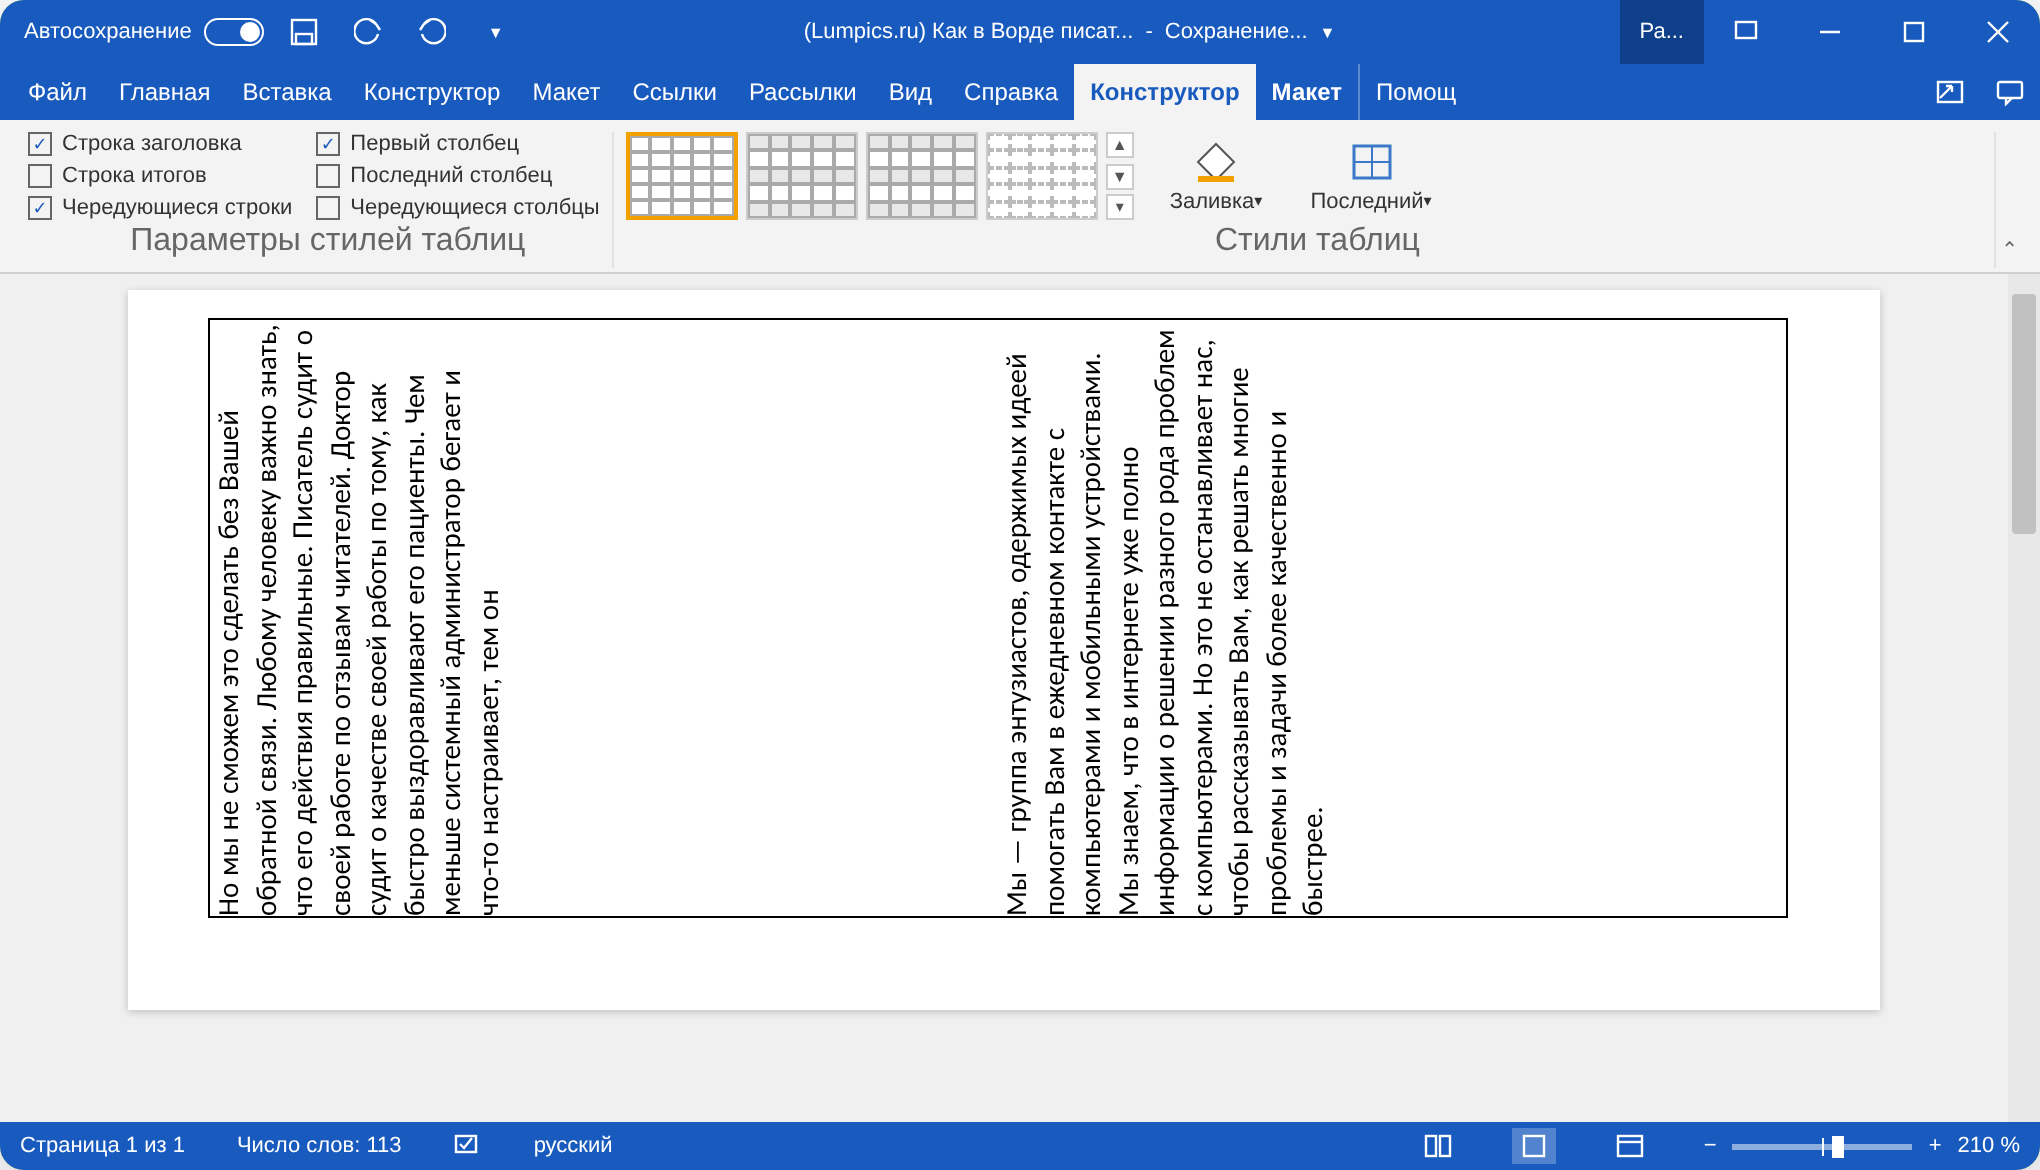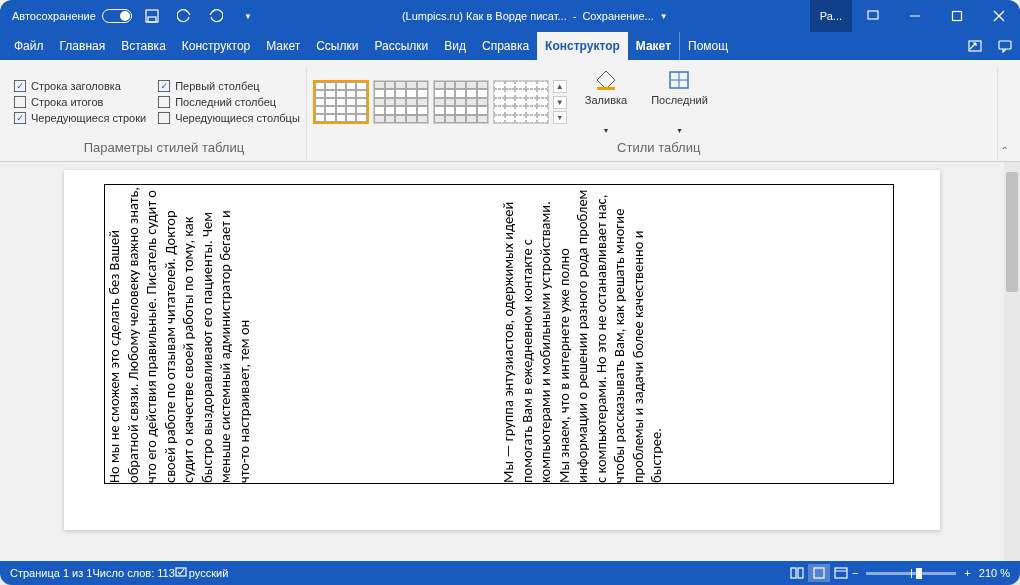--- a/index.html
+++ b/index.html
@@ -25,59 +25,59 @@
 .tab.active { background: #F3F3F3; color: #185ABD; font-weight: 600; }
 .tab.context { font-weight: 600; }
 .tabs .spacer { flex: 1; }
 .tabs .righticon { width: 30px; height: 28px; display: flex; align-items: center; justify-content: center; cursor: pointer; }
 
 
 .ribbon { background: #F3F3F3; border-bottom: 1px solid #D0D0D0; display: flex; padding: 6px 8px 2px 8px; font-size: 11px; color: #333; }
 .rgroup { display: flex; flex-direction: column; align-items: center; padding: 0 6px; border-right: 1px solid #E1E1E1; }
 .rgroup:last-child { border-right: none; }
 .rgroup .body { flex: 1; display: flex; align-items: center; gap: 12px; }
-.rgroup .label { font-size: 13px; color: #666; padding: 2px 0 4px 0; margin-left: 14px; }
+.rgroup .label { font-size: 16px; color: #666; padding: 2px 0 4px 0; margin-left: 14px; }
 .checkcol { display: flex; flex-direction: column; gap: 4px; }
 .ck { display: flex; align-items: center; gap: 5px; cursor: pointer; white-space: nowrap; }
 .ckbox { width: 12px; height: 12px; border: 1px solid #666; display: flex; align-items: center; justify-content: center; font-size: 9px; color: #185ABD; }
 
 
 .gallery { display: flex; align-items: center; gap: 4px; }
 .styleprev { width: 56px; height: 44px; border: 1px solid #ccc; background: #fff; display: grid; grid-template-columns: repeat(5,1fr); grid-template-rows: repeat(5,1fr); cursor: pointer; }
 .styleprev.sel { border: 2px solid #F2A100; }
 .styleprev .c { border: 0.5px solid #aaa; }
 .styleprev.shade .c:nth-child(10n+1),
 .styleprev.shade .c:nth-child(10n+2),
 .styleprev.shade .c:nth-child(10n+3),
 .styleprev.shade .c:nth-child(10n+4),
 .styleprev.shade .c:nth-child(10n+5) { background:#e8e8e8; }
 .styleprev.dashed .c { border-style:dashed; border-color:#bbb; }
 .gnav { display: flex; flex-direction: column; justify-content: space-between; height: 44px; }
 .gnav div { width: 14px; height: 13px; border: 1px solid #ccc; display:flex; align-items:center; justify-content:center; font-size:8px; color:#555; cursor:pointer; background:#fff; }
 
 .vbtn { display:flex; flex-direction:column; align-items:center; gap:3px; cursor:pointer; padding:3px 6px; }
 .vbtn .ic { width:24px; height:22px; display:flex; align-items:center; justify-content:center; }
-.vbtn .txt { font-size:11px; display:flex; align-items:center; gap:20px;flex-direction:column; }
+.vbtn .txt { font-size:11px; display:flex; align-items:center; gap:0; }
 .collapse { margin-left:auto; align-self:flex-end; font-size:10px; color:#666; padding:3px; cursor:pointer; }
 
 
 .docarea { flex: 1; background: #F0F0F0; position: relative; overflow: hidden; display:flex; }
 .page { background:#fff; margin:8px auto 0 auto; width: 876px; box-shadow: 0 1px 4px rgba(0,0,0,.2); height: 360px; position:relative; padding: 14px 40px; }
 .tblbox { border:1px solid #000; width: 790px; height: 300px; position:relative; display:flex; }
 .cell1 { width:50%; height:100%; display:flex; align-items:flex-start; justify-content:flex-start; }
 .cell2 { width:50%; height:100%; }
 .vtxtwrap { transform: rotate(-90deg) translate(-298px, 0); transform-origin: top left; width: 298px; }
 .cell2 .vtxtwrap { transform: rotate(-90deg) translate(-298px, 0); }
 .vtxt { font-family: Calibri, Arial, sans-serif; font-size: 14.5px; line-height: 1.28; color:#000; width: 298px; }
 .vscroll { width: 16px; background:#F0F0F0; display:flex; flex-direction:column; }
 .vscroll .track { flex:1; background:#E8E8E8; position:relative; }
 .vscroll .thumb { position:absolute; top: 10px; left:2px; right:2px; height: 120px; background:#C1C1C1; border-radius:2px; }
 
 
-.statusbar { height: 24px; background: #185ABD; color:#fff; display:flex; align-items:center; font-size:11px; padding: 0 10px; gap: 0; }
+.statusbar { height: 24px; background: #185ABD; color:#fff; display:flex; align-items:center; font-size:11px; padding: 0 10px; gap: 26px; }
 .statusbar .spacer { flex:1; }
 .viewbtn { width:22px; height:18px; display:flex; align-items:center; justify-content:center; cursor:pointer; }
 .viewbtn.active { background: rgba(255,255,255,.25); }
 .zoom { display:flex; align-items:center; gap:8px; }
 .zslider { width:90px; height:3px; background: rgba(255,255,255,.5); position:relative; }
 .zslider .tick { position:absolute; left:50%; top:-3px; width:1px; height:9px; background:#fff; }
 .zslider .knob { position:absolute; left:55%; top:-4px; width:6px; height:11px; background:#fff; }
 </style>
 </head>
 <body>

